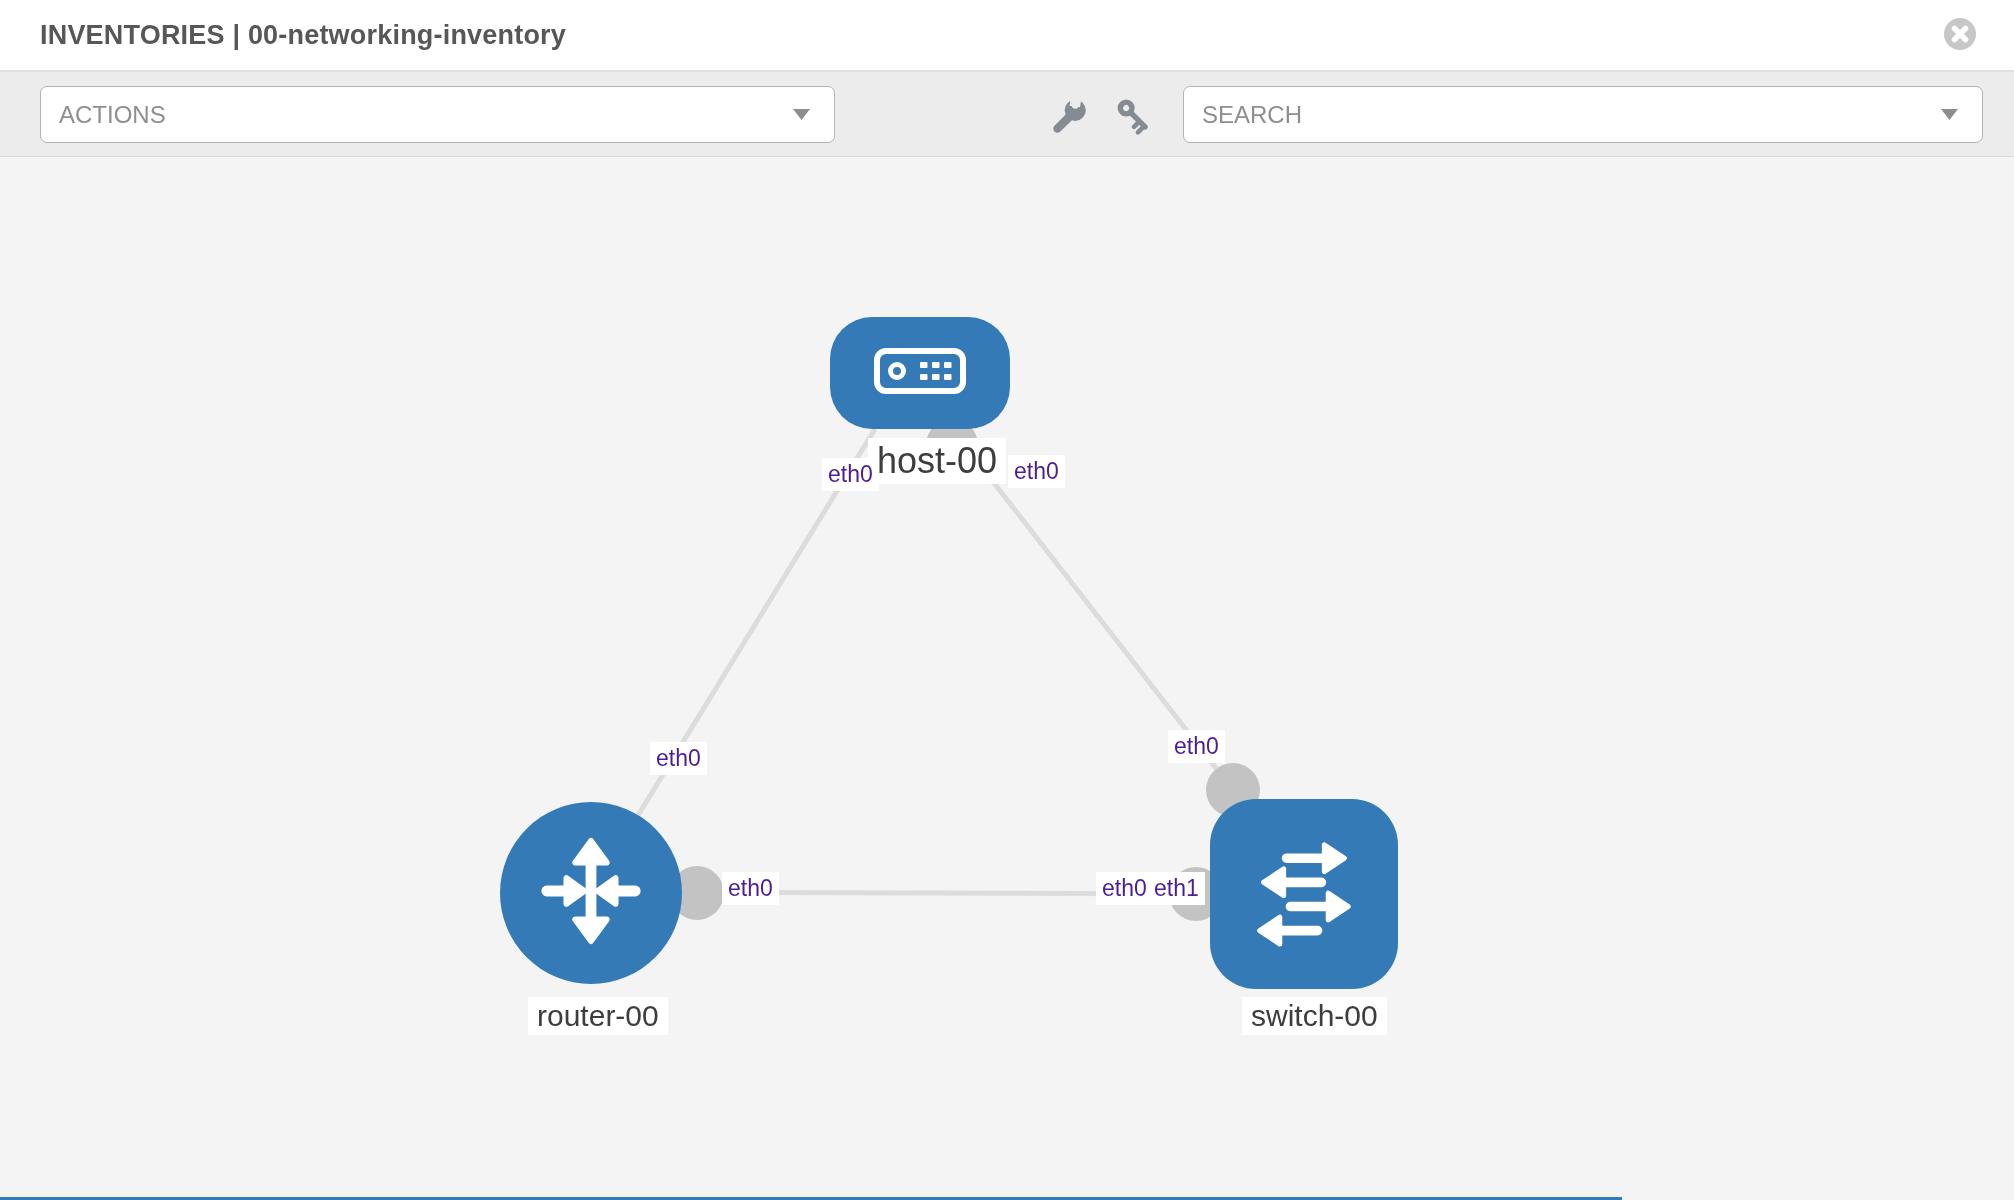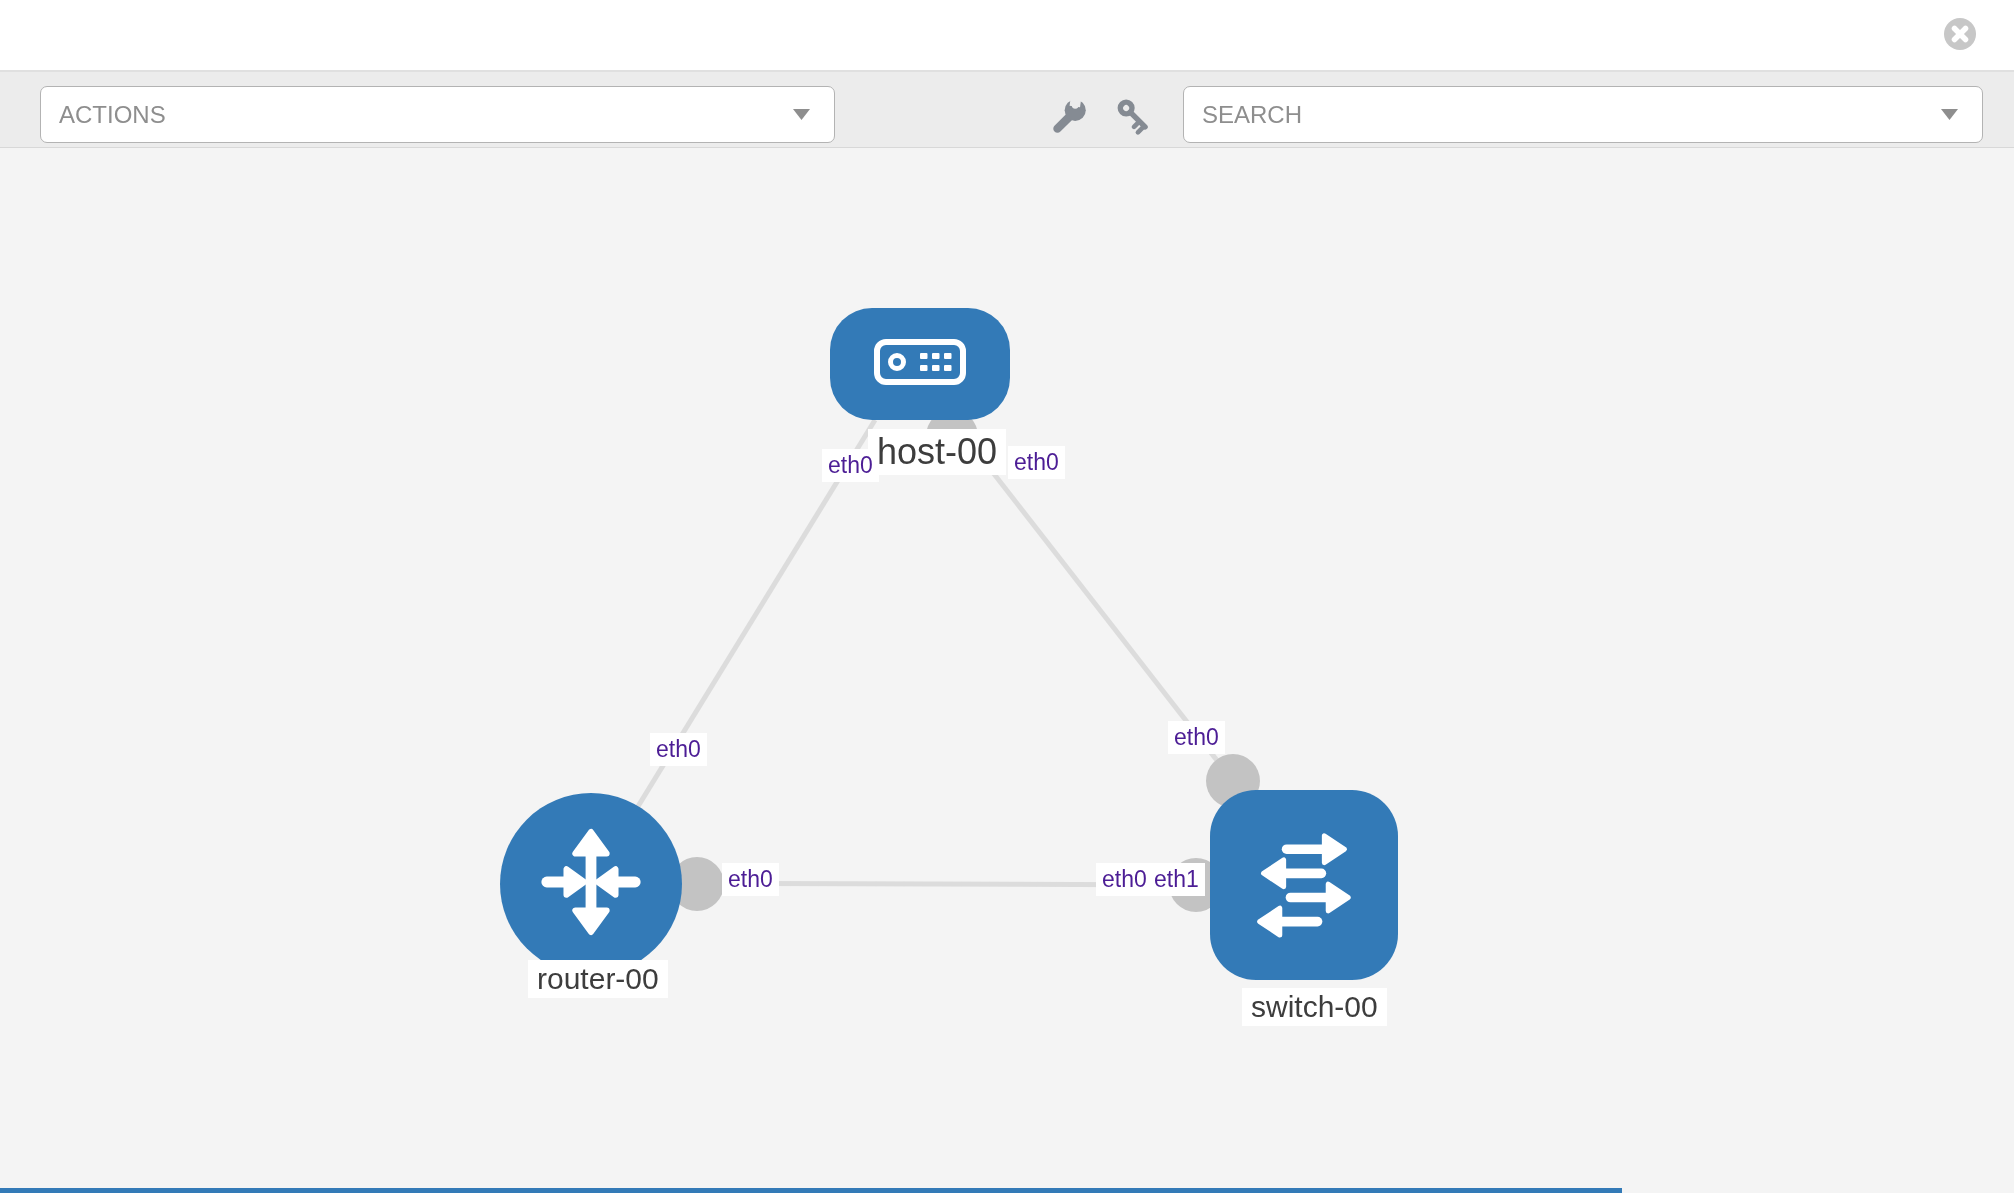--- a/index.html
+++ b/index.html
@@ -7,21 +7,21 @@
     font-family: "Liberation Sans", sans-serif; }
 
   
   .hdr { position: relative; height: 70px; background: #fff; display: flex; align-items: center;
     padding-left: 40px; }
   .hdr-title { font-size: 27px; font-weight: 700; color: #575757; letter-spacing: .2px; }
   .close-btn { position: absolute; right: 36px; top: 17px; width: 36px; height: 36px;
     border: none; background: transparent; cursor: pointer; }
 
   
-  .tbar { position: relative; height: 78px; background: #ececec;
+  .tbar { position: relative; height: 87px; background: #ececec;
     border-top: 2px solid #e0e0e0; border-bottom: 1px solid #d8d8d8; }
   .ddl { position: absolute; top: 14px; height: 57px; background: #fff;
     border: 1px solid #b3b3b3; border-radius: 7px; display: flex; align-items: center;
     padding: 0 24px 0 18px; cursor: pointer; }
   .ddl-actions { left: 40px; width: 795px; }
   .ddl-search  { left: 1183px; width: 800px; justify-content: flex-end; }
   .ddl-label { font-size: 24px; color: #8e8e8e; flex: 1; }
   .tool-ico { position: absolute; top: 24px; width: 44px; height: 44px; border: none;
     background: transparent; cursor: pointer; }
   .ico-wrench { left: 1046px; }
@@ -33,38 +33,39 @@
 
   .node { position: absolute; z-index: 2; background: #337ab7; display: flex;
     align-items: center; justify-content: center; cursor: pointer; }
   .node-host   { left: 830px; top: 160px; width: 180px; height: 112px; border-radius: 42px; }
   .node-router { left: 500px; top: 645px; width: 182px; height: 182px; border-radius: 50%; }
   .node-switch { left: 1210px; top: 642px; width: 188px; height: 190px; border-radius: 46px; }
 
   .lbl { position: absolute; z-index: 3; background: #fff; color: #3d3d3d; white-space: nowrap; }
   .lbl-node { padding: 2px 9px; }
   .lbl-host   { left: 868px; top: 281px; font-size: 36px; }
-  .lbl-router { left: 528px; top: 812px; font-size: 30px; }
+  .lbl-router { left: 528px; top: 840px; font-size: 30px; }
   .lbl-switch { left: 1242px; top: 840px; font-size: 30px; }
   .lbl-eth { font-size: 23px; color: #4c1d95; padding: 3px 6px; }
   .eth-host-left   { left: 822px;  top: 301px; }
   .eth-host-right  { left: 1008px; top: 298px; }
   .eth-mid-left    { left: 650px;  top: 585px; }
   .eth-upper-right { left: 1168px; top: 573px; }
   .eth-bottom-left { left: 722px;  top: 715px; }
   .eth-bottom-back { left: 1096px; top: 715px; }
   .eth-bottom-front{ left: 1148px; top: 715px; }
 
   .bottom-strip { position: absolute; left: 0; bottom: 0; width: 1622px; height: 5px;
     background: #337ab7; z-index: 5; }
 </style>
 </head>
 <body>
 
 <div class="hdr">
+  <span class="hdr-title">INVENTORIES | 00-networking-inventory</span>
   <button class="close-btn">
     <span>
       <svg width="34" height="34" viewBox="0 0 34 34">
         <circle cx="17" cy="17" r="16" fill="#c7c7c7"></circle>
         <line x1="11.5" y1="11.5" x2="22.5" y2="22.5" stroke="#fff" stroke-width="5.5" stroke-linecap="round"></line>
         <line x1="22.5" y1="11.5" x2="11.5" y2="22.5" stroke="#fff" stroke-width="5.5" stroke-linecap="round"></line>
       </svg>
     </span>
   </button>
 </div>

